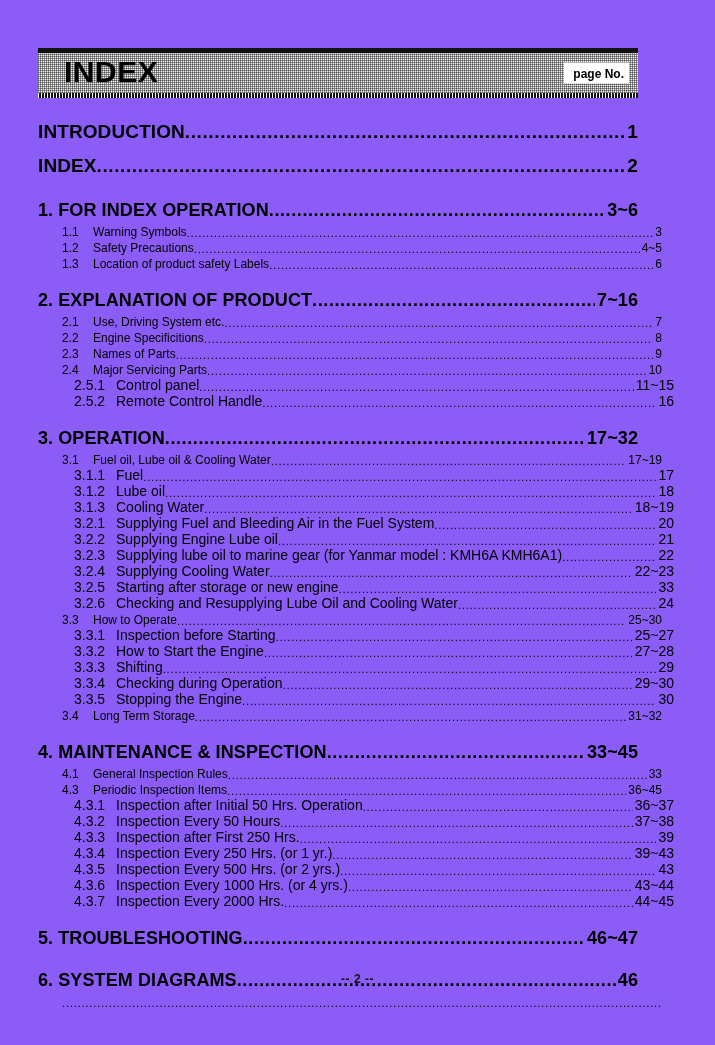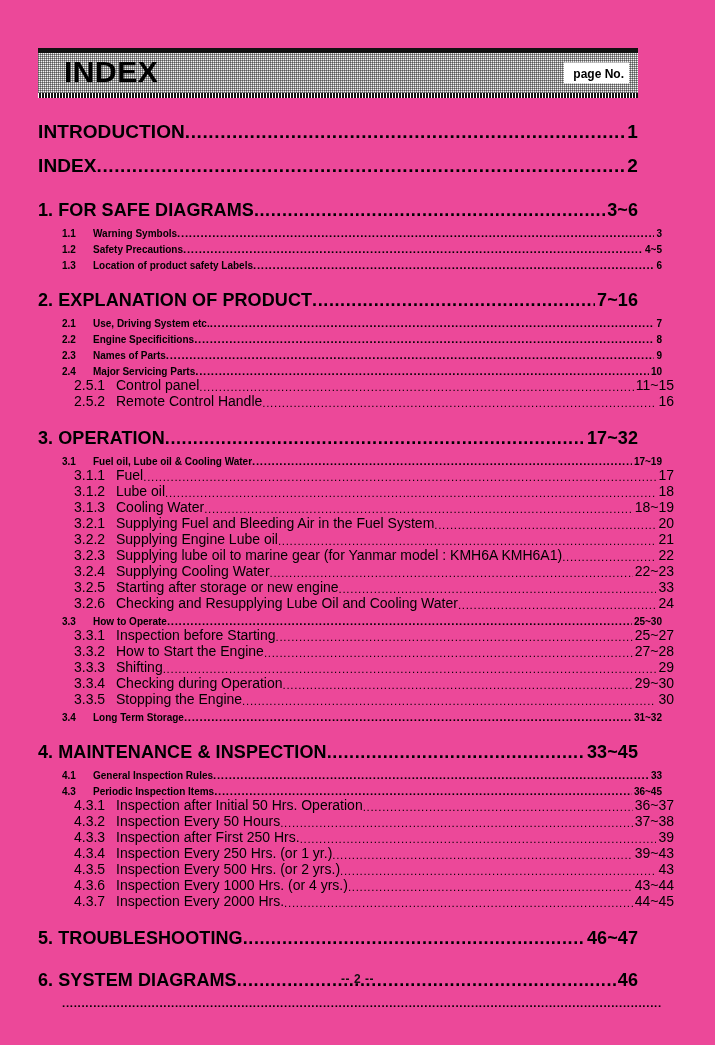--- a/index.html
+++ b/index.html
@@ -16,21 +16,21 @@
     color: #000000;
     overflow: hidden;
   }
 
   
   .page {
     position: absolute;
     left: 0; top: 0;
     width: 715px;
     height: 1045px;
-    background: #ec4899;
+    background: #8b5cf6;
   }
 
   
   .header-banner {
     position: absolute;
     left: 38px;
     top: 48px;
     width: 600px;
     height: 50px;
   }
@@ -156,22 +156,22 @@
     height: 28px;
     margin-top: 6px;
     margin-bottom: 2px;
   }
   .lvl1 .leader { height: 19px; }
   .lvl1 .leader::after { font-size: 18px; letter-spacing: 0.6px; }
   .lvl1 .num { padding-right: 5px; }
 
   
   .lvl2 {
-    font-size: 10px;
-    font-weight: bold;
+    font-size: 12px;
+    font-weight: normal;
     height: 16px;
     padding-left: 24px;
   }
   .lvl2 .leader { height: 13px; }
   .lvl2 .leader::after { font-size: 11.5px; letter-spacing: 0.7px; }
   .lvl2 .num {
     width: 31px;
   }
 
   
@@ -226,21 +226,21 @@
         <span class="pg">1</span>
       </div>
       <div class="row lvl0">
         <span class="title">INDEX</span>
         <span class="leader"></span>
         <span class="pg">2</span>
       </div>
       <div class="chapter-gap"></div>
       <div class="row lvl1">
         <span class="num">1.</span>
-        <span class="title">FOR SAFE DIAGRAMS</span>
+        <span class="title">FOR INDEX OPERATION</span>
         <span class="leader"></span>
         <span class="pg">3~6</span>
       </div>
       <div class="row lvl2">
         <span class="num">1.1</span>
         <span class="title">Warning Symbols</span>
         <span class="leader"></span>
         <span class="pg">3</span>
       </div>
       <div class="row lvl2">

